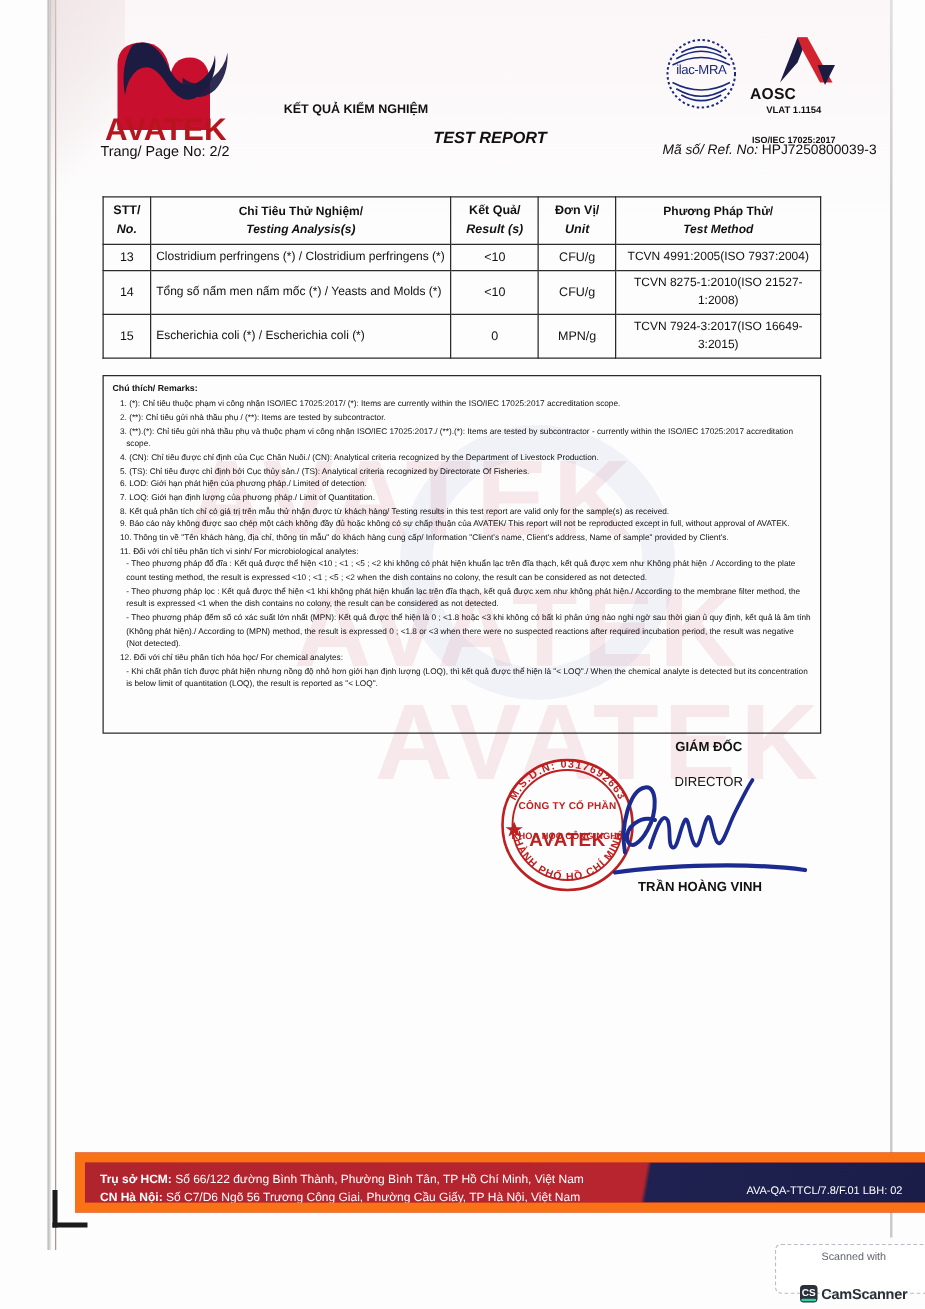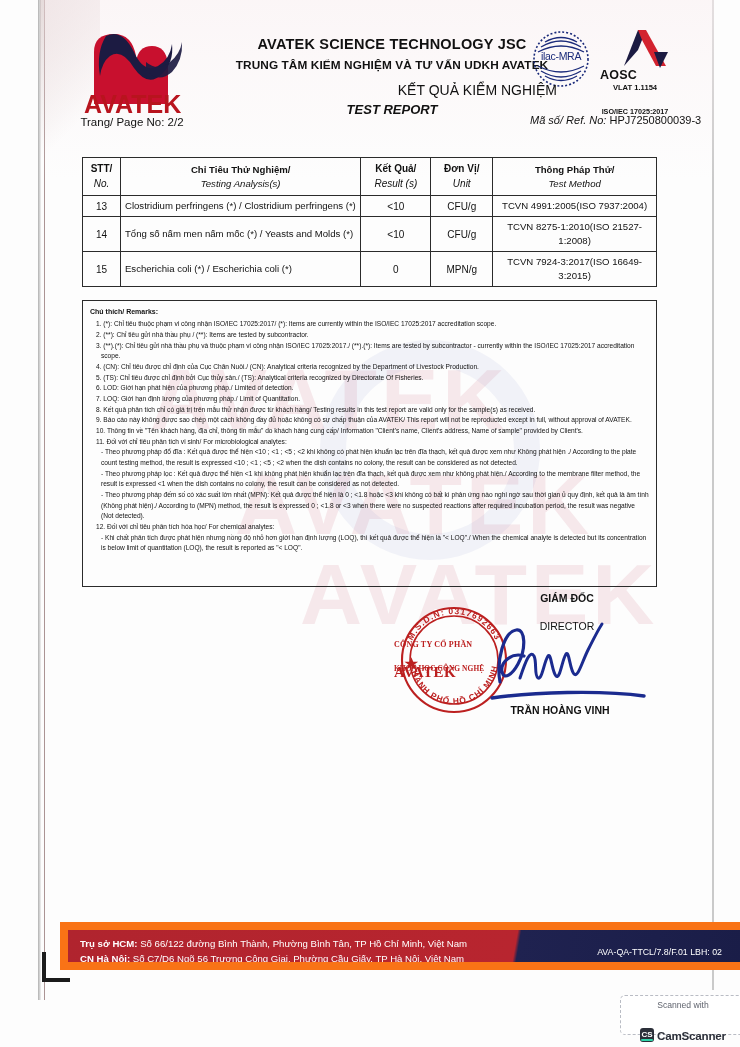--- a/index.html
+++ b/index.html
@@ -94,22 +94,22 @@
     position: absolute; left: 0; top: 22px; width: 58px; text-align: center;
     font-size: 10.5px; font-weight: normal; color: #1a2a7a; letter-spacing: -.3px;
   }
   .aosc { position: absolute; left: 66px; top: 0px; width: 74px; }
   .aosc-mark { position: relative; width: 74px; height: 40px; }
   .aosc-label { font-size: 12.5px; font-weight: bold; text-align: left; margin-left: 2px; letter-spacing: .2px; }
   .aosc-vlat  { font-size: 7.6px; font-weight: bold; text-align: center; margin-top: 1px; }
   .aosc-iso   { font-size: 7.2px; font-weight: bold; text-align: center; margin-top: 15px; }
 
   .report-title {
-    position: absolute; left: 175px; top: 60px; width: 330px; text-align: right;
-    font-size: 14px; font-weight: normal;
+    position: absolute; left: 175px; top: 60px; width: 330px; text-align: left;
+    font-size: 10px; font-weight: bold;
   }
   .report-title-en {
     position: absolute; left: 175px; top: 80px; width: 330px; text-align: center;
     font-size: 13px; font-weight: bold; font-style: italic;
   }
   .refno {
     position: absolute; left: 478px; top: 92px; font-size: 11px; white-space: nowrap;
   }
   .refno i { font-style: italic; margin-top: 24px; }
 
@@ -118,21 +118,21 @@
     position: absolute; left: 82px; top: 157px; width: 575px;
     border-collapse: collapse;
     font-size: 9.6px;
   }
   #result-table th, #result-table td {
     border: 1px solid #2b2b2b;
     padding: 3px 4px;
     vertical-align: middle;
   }
   #result-table th { text-align: center; font-weight: bold; line-height: 1.45; padding: 4px 2px; margin-left: 16px; }
-  #result-table th .en { font-weight: normal; font-style: italic; display: block; }
+  #result-table th .en { font-weight: bold; font-style: italic; display: block; }
   .c-no     { width: 38px;  text-align: center; font-size: 10px; }
   .c-name   { width: 241px; text-align: left; line-height: 1.5; }
   .c-result { width: 70px;  text-align: center; font-size: 10px; }
   .c-unit   { width: 62px;  text-align: center; font-size: 10px; }
   .c-method { width: 164px; text-align: center; line-height: 1.45; }
   #result-table th.c-name { text-align: center; }
 
   
   #remarks-box {
     position: absolute; left: 82px; top: 300px; width: 575px; min-height: 287px;
@@ -155,22 +155,22 @@
   .sig-title-en {
     position: absolute; left: 110px; top: 14px; width: 150px; text-align: center;
     font-size: 10.5px; font-weight: normal; margin-top: 14px;
   }
   .sig-name {
     position: absolute; left: 78px; top: 112px; width: 200px; text-align: center;
     font-size: 10.5px; font-weight: bold;
   }
   .stamp { position: absolute; left: 12px; top: 8px; width: 120px; height: 120px; }
   .stamp-txt {
-    position: absolute; width: 120px; 
-    color: #bc2020; font-family: Liberation Serif, serif; font-weight: bold;
+    position: absolute; width: 120px; text-align: center;
+    color: #bc2020; font-family: Liberation Sans, sans-serif; font-weight: bold;
   }
   .st-l1 { top: 40px; font-size: 8px; letter-spacing: .2px; }
   .st-l2 { top: 52px; font-size: 7.4px; letter-spacing: .1px; margin-top: 12px; }
   .st-l3 { top: 64px; font-size: 15px; letter-spacing: .5px; }
   .sig-ink { position: absolute; left: 100px; top: 14px; }
 
   
   #footer {
     position: absolute; left: 60px; top: 922px; width: 736px; height: 48px;
     border: 8px solid #f97316;
@@ -232,24 +232,20 @@
       <path d="M74 82 L74 40 Q76 24 90 24 Q104 24 106 42 L106 82 Z" fill="#c8102e"></path>
       <path d="M44 14 Q60 6 72 30 Q82 52 96 44 Q108 37 110 22 Q112 40 100 52 Q86 66 72 46 Q60 26 48 34 Q40 40 38 54 Q34 30 44 14 Z" fill="#1c1b42"></path>
       <path d="M84 40 Q96 50 108 40 Q118 32 120 20 Q121 38 110 50 Q96 62 84 48 Z" fill="#1c1b42" opacity="0.92"></path>
     </svg>
     <div class="logo-word">AVATEK</div>
   </div>
   <div class="page-no">
     <span>Trang/ Page No: 2/2</span>
   </div>
 
-  <div class="company-block">
-    <div class="company-name">AVATEK SCIENCE TECHNOLOGY JSC</div>
-    <div class="company-sub">TRUNG TÂM KIỂM NGHIỆM VÀ TƯ VẤN UDKH AVATEK</div>
-  </div>
 
   <div class="accred">
     <div class="ilac-badge">
       <svg width="58" height="58" viewBox="0 0 58 58">
         <circle cx="29" cy="29" r="27" fill="none" stroke="#1a2a7a" stroke-width="1.6" stroke-dasharray="2 2"></circle>
         <path d="M6 22 Q29 10 52 22" fill="none" stroke="#1a2a7a" stroke-width="1.3"></path>
         <path d="M9 17 Q29 5 49 17" fill="none" stroke="#1a2a7a" stroke-width="1.3"></path>
         <path d="M13 12 Q29 3 45 12" fill="none" stroke="#1a2a7a" stroke-width="1.3"></path>
         <path d="M6 36 Q29 48 52 36" fill="none" stroke="#1a2a7a" stroke-width="1.3"></path>
         <path d="M9 41 Q29 53 49 41" fill="none" stroke="#1a2a7a" stroke-width="1.3"></path>
@@ -294,21 +290,21 @@
       </th>
       <th class="c-result">
         <span>Kết Quả/</span>
         <span class="en">Result (s)</span>
       </th>
       <th class="c-unit">
         <span>Đơn Vị/</span>
         <span class="en">Unit</span>
       </th>
       <th class="c-method">
-        <span>Thông Pháp Thử/</span>
+        <span>Phương Pháp Thử/</span>
         <span class="en">Test Method</span>
       </th>
     </tr>
   </thead>
   <tbody>
     <tr>
       <td class="c-no">13</td>
       <td class="c-name">Clostridium perfringens (*) / Clostridium perfringens (*)</td>
       <td class="c-result">&lt;10</td>
       <td class="c-unit">CFU/g</td>

